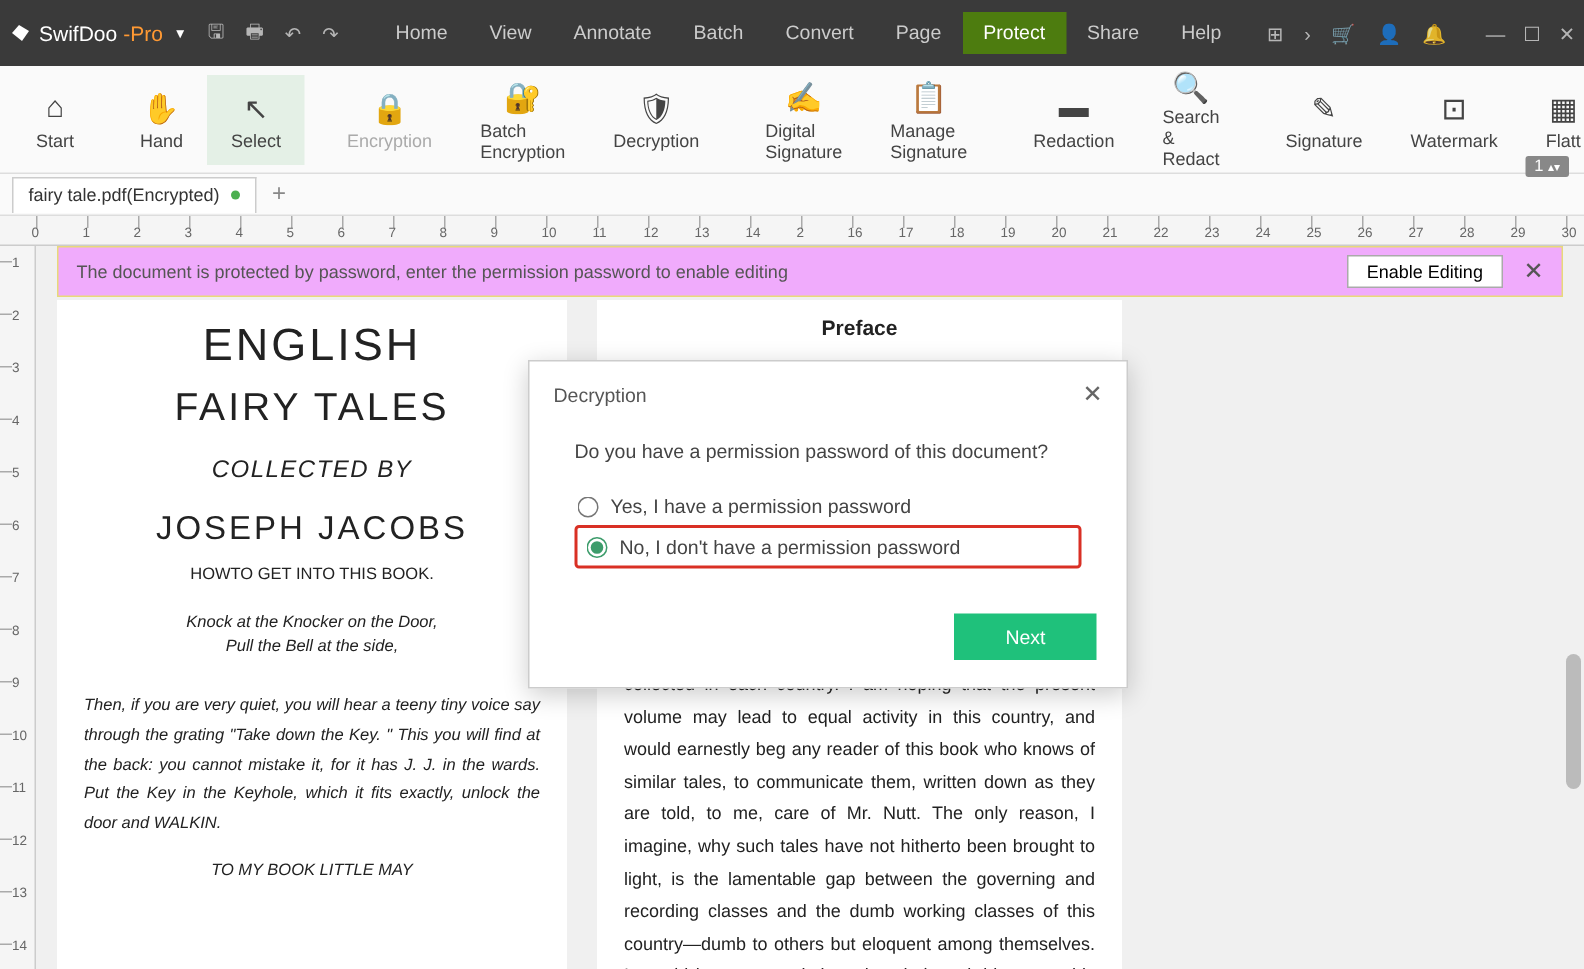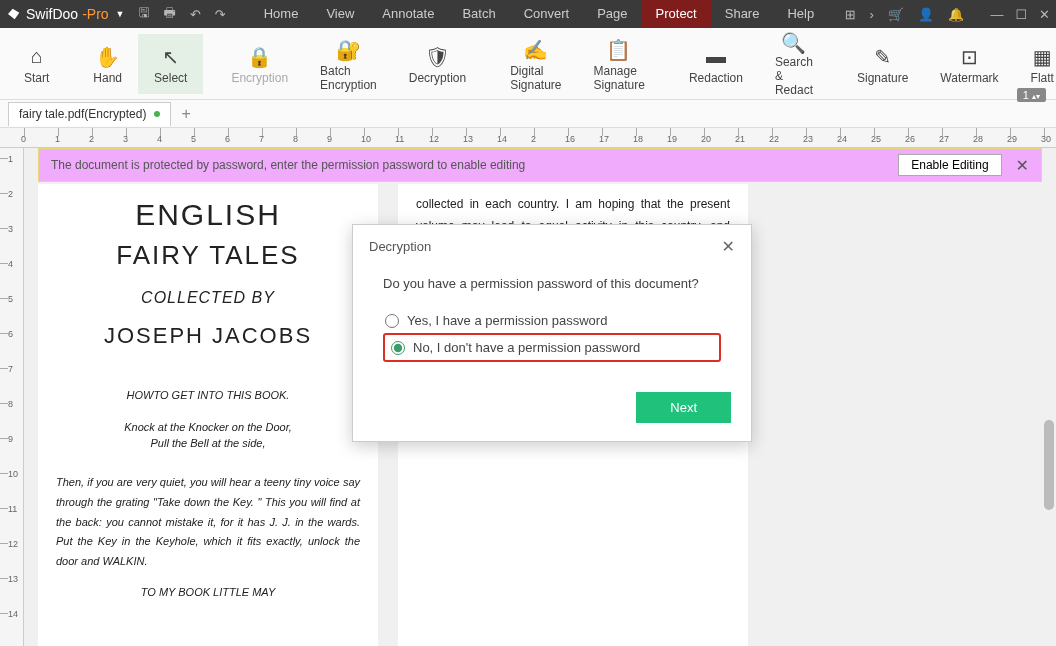--- a/index.html
+++ b/index.html
@@ -1,27 +1,27 @@
 <!DOCTYPE html>
 <html><head>
 <meta charset="utf-8">
 <style>
 * { margin: 0; padding: 0; box-sizing: border-box; font-family: -apple-system, BlinkMacSystemFont, "Segoe UI", Arial, sans-serif; }
 body { width: 1056px; height: 646px; overflow: hidden; background: #fff; font-size: 13px; color: #333; }
 
 
-.titlebar { height: 28px; background: #3a3a3a; color: #ccc; display: flex; align-items: center; padding: 0 6px; }
+.titlebar { height: 44px; background: #3a3a3a; color: #ccc; display: flex; align-items: center; padding: 0 6px; }
 .titlebar .logo { color: #fff; font-size: 14px; display: flex; align-items: center; gap: 4px; }
 .titlebar .logo .pro { color: #ff9933; }
 .titlebar .logo-icon { width: 16px; height: 16px; }
 .titlebar .qat { display: flex; gap: 14px; margin-left: 14px; align-items: center; }
 .titlebar .qat span, .titlebar .right span { cursor: pointer; opacity: 0.85; }
 .titlebar .menu { display: flex; gap: 0; margin-left: 24px; }
 .titlebar .menu div { padding: 0 14px; height: 28px; line-height: 28px; cursor: pointer; }
-.titlebar .menu .active { background: #7f1d1d; color: #fff; }
+.titlebar .menu .active { background: #4d7c0f; color: #fff; }
 .titlebar .right { margin-left: auto; display: flex; gap: 14px; align-items: center; }
 .titlebar .win-ctrl { display: flex; gap: 12px; margin-left: 12px; }
 
 
 .toolbar { height: 72px; background: #fafafa; border-bottom: 1px solid #ddd; display: flex; align-items: center; padding: 0 8px; gap: 0; }
 .tool { display: flex; flex-direction: column; align-items: center; justify-content: center; height: 60px; padding: 0 16px; cursor: pointer; font-size: 12px; color: #444; }
 .tool.selected { background: #e4f0e6; }
 .tool.disabled { color: #aaa; }
 .tool .ico { height: 28px; display: flex; align-items: center; justify-content: center; font-size: 20px; }
 .tool-sep { width: 1px; height: 50px; background: #e0e0e0; margin: 0 6px; }
@@ -52,21 +52,21 @@
 .notif .close { margin-left: 14px; font-size: 16px; cursor: pointer; color: #555; }
 
 
 .pages { padding-top: 36px; display: flex; gap: 20px; padding-left: 14px; height: 100%; }
 .page { background: #fff; padding: 10px 18px; font-family: Georgia, 'Times New Roman', serif; color: #222; }
 .page.left { width: 340px; text-align: center; }
 .page.left h1 { font-size: 30px; font-weight: normal; letter-spacing: 2px; margin-top: 4px; }
 .page.left h2 { font-size: 26px; font-weight: normal; letter-spacing: 2px; margin-top: 8px; }
 .page.left .coll { font-size: 16px; font-style: italic; margin-top: 18px; letter-spacing: 1px; }
 .page.left .auth { font-size: 22px; font-weight: normal; letter-spacing: 2px; margin-top: 16px; }
-.page.left .howto { font-size: 11px; font-style: italic; margin-top: 40px; }
+.page.left .howto { font-size: 11px; margin-top: 12px; }
 .page.left .knock { font-size: 11px; font-style: italic; margin-top: 20px; }
 .page.left .pull { font-size: 11px; font-style: italic; margin-top: 4px; }
 .page.left .para { font-size: 11px; font-style: italic; text-align: justify; margin-top: 24px; line-height: 1.8; }
 .page.left .dear { font-size: 11px; font-style: italic; margin-top: 14px; }
 .page.right { width: 350px; }
 .page.right .preface-title { text-align: center; font-weight: bold; font-size: 14px; margin-bottom: 220px; }
 .page.right .body-text { font-size: 12px; text-align: justify; line-height: 1.8; }
 
 
 .dialog { position: absolute; left: 328px; top: 76px; width: 400px; background: #fff; border: 1px solid #ccc; box-shadow: 0 4px 16px rgba(0,0,0,0.2); z-index: 10; }
@@ -351,20 +351,21 @@
         <h2>FAIRY TALES</h2>
         <div class="coll">COLLECTED BY</div>
         <div class="auth">JOSEPH JACOBS</div>
         <div class="howto">HOWTO GET INTO THIS BOOK.</div>
         <div class="knock">Knock at the Knocker on the Door,</div>
         <div class="pull">Pull the Bell at the side,</div>
         <div class="para">Then, if you are very quiet, you will hear a teeny tiny voice say through the grating "Take down the Key. " This you will find at the back: you cannot mistake it, for it has J. J. in the wards. Put the Key in the Keyhole, which it fits exactly, unlock the door and WALKIN.</div>
         <div class="dear">TO MY BOOK LITTLE MAY</div>
       </div>
       <div class="page right">
+        <div class="preface-title">Preface</div>
         <div class="body-text">collected in each country. I am hoping that the present volume may lead to equal activity in this country, and would earnestly beg any reader of this book who knows of similar tales, to communicate them, written down as they are told, to me, care of Mr. Nutt. The only reason, I imagine, why such tales have not hitherto been brought to light, is the lamentable gap between the governing and recording classes and the dumb working classes of this country—dumb to others but eloquent among themselves. It would be no unpatriotic task to help to bridge over this gulf, by giving a</div>
       </div>
     </div>
 
     <div class="dialog">
       <div class="dlg-title">
         <span>Decryption</span>
         <span class="dlg-close">✕</span>
       </div>
       <div class="dlg-body">

